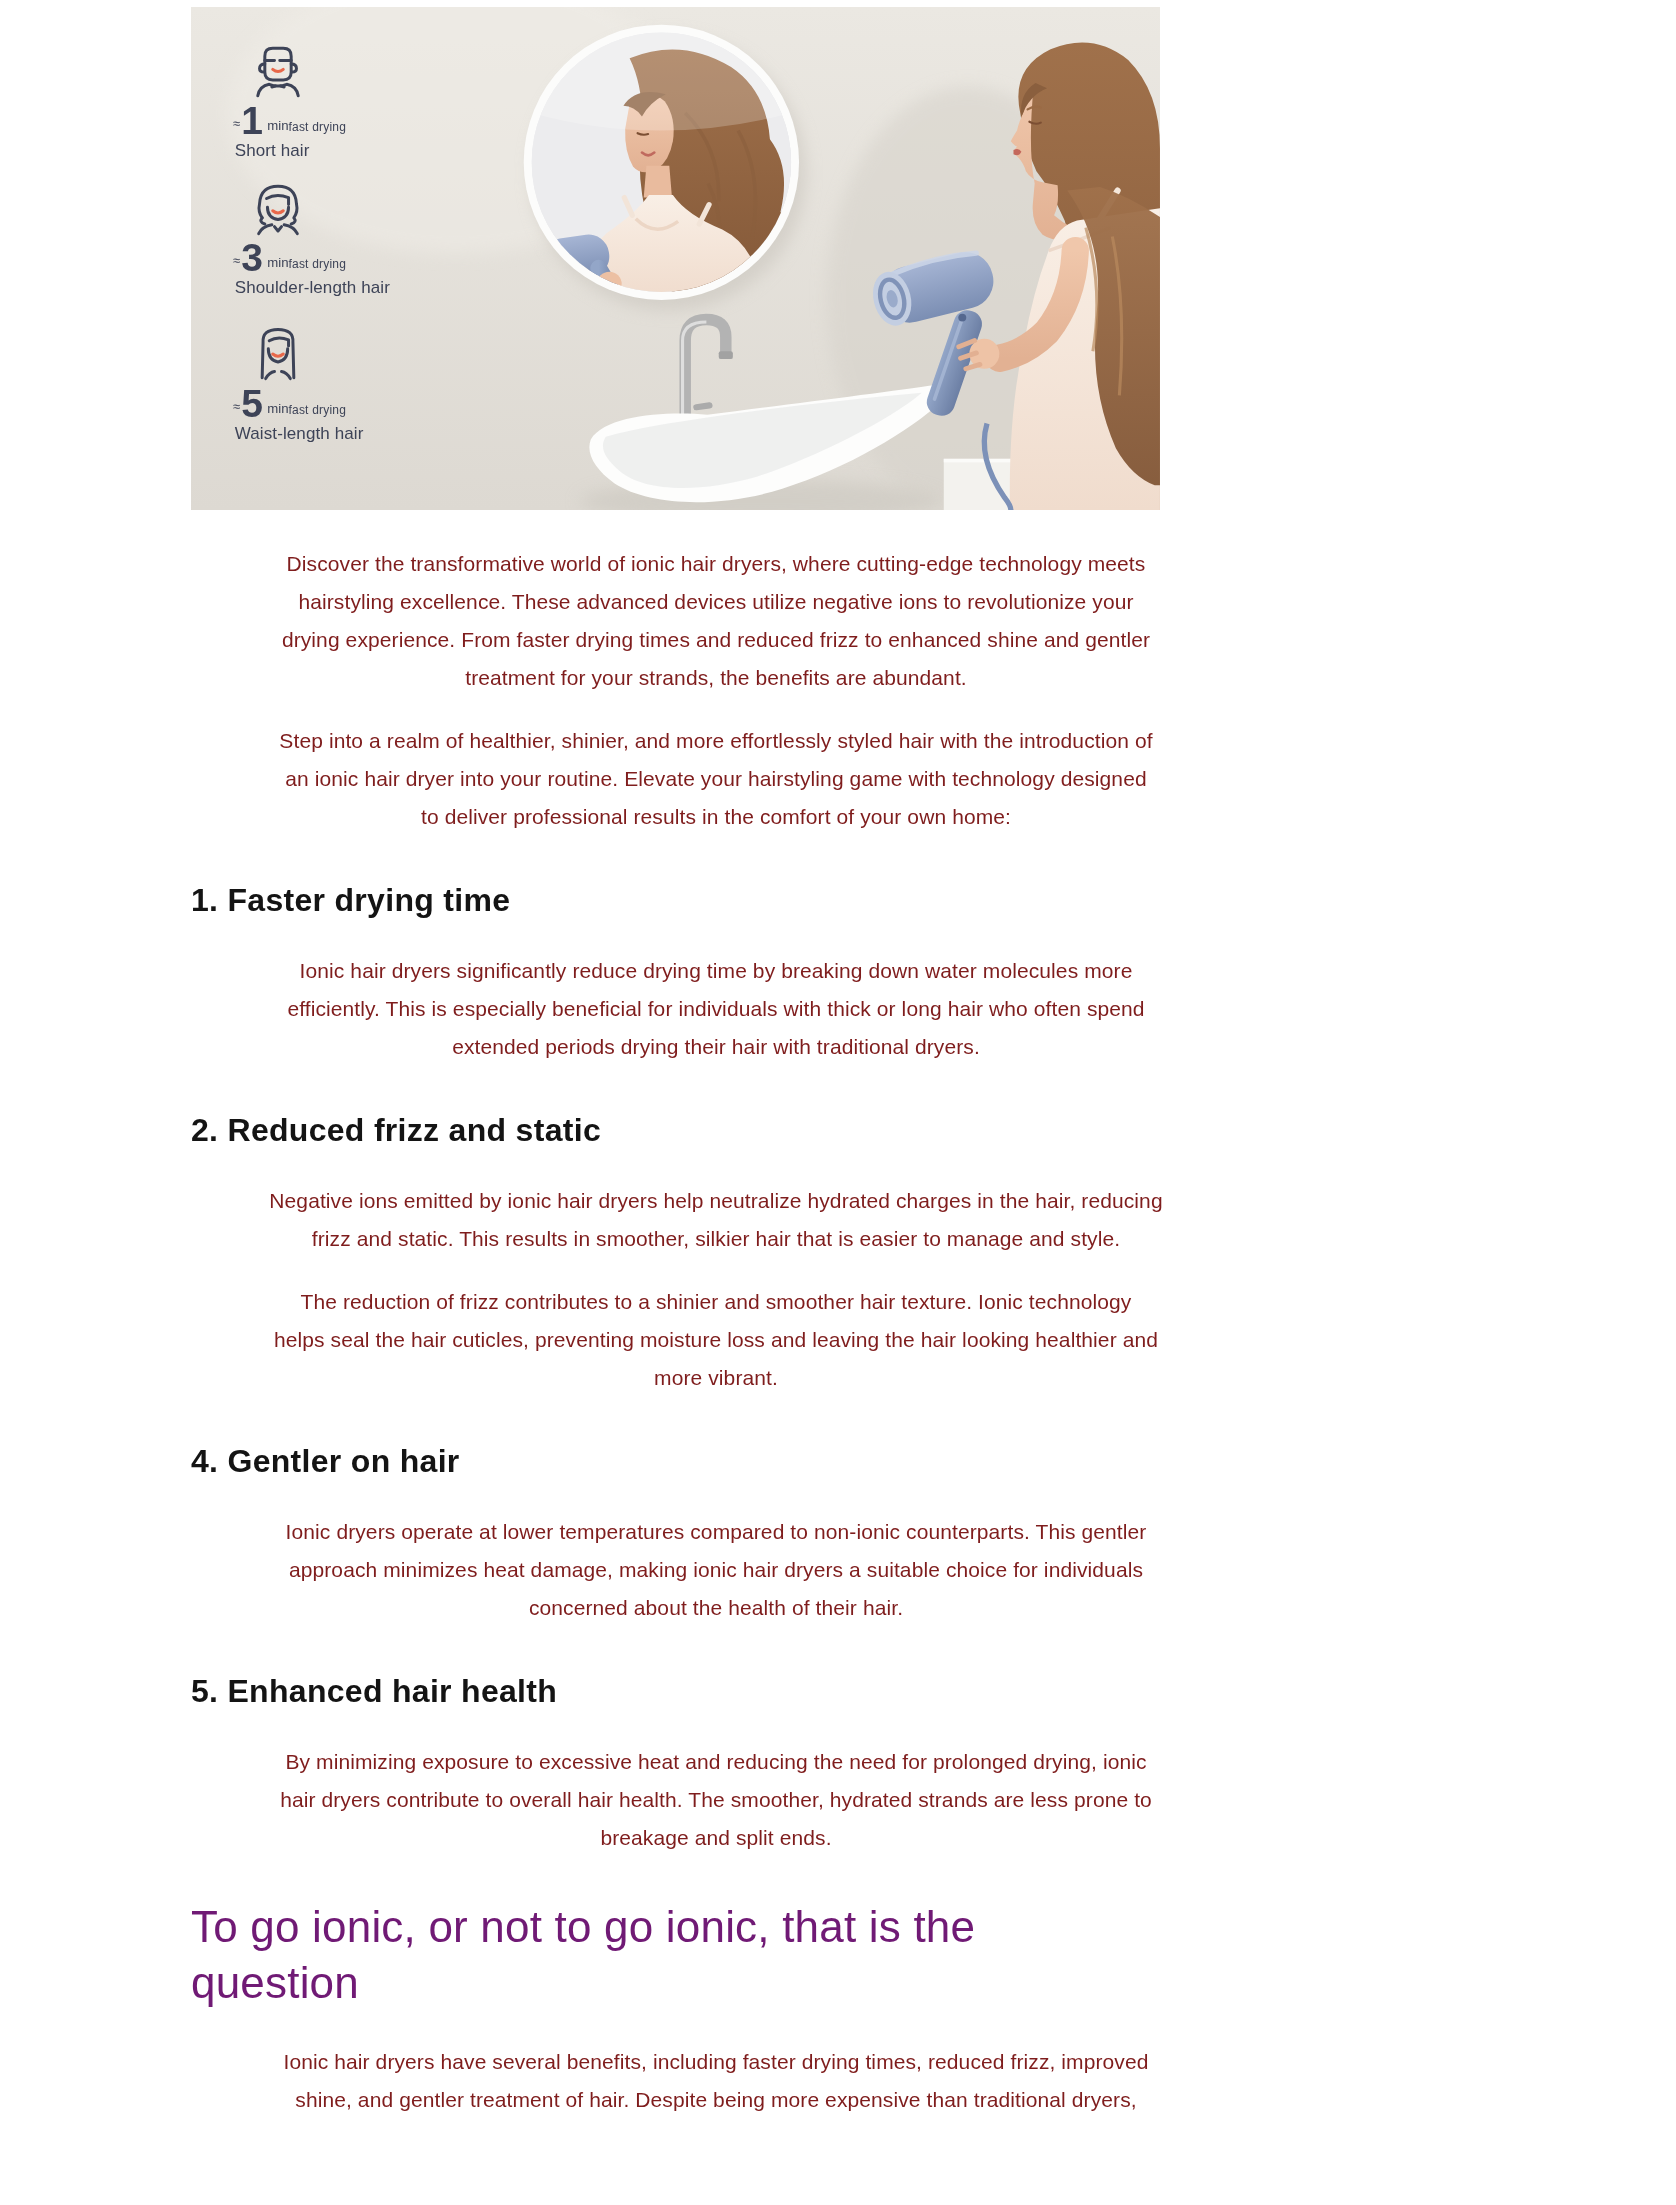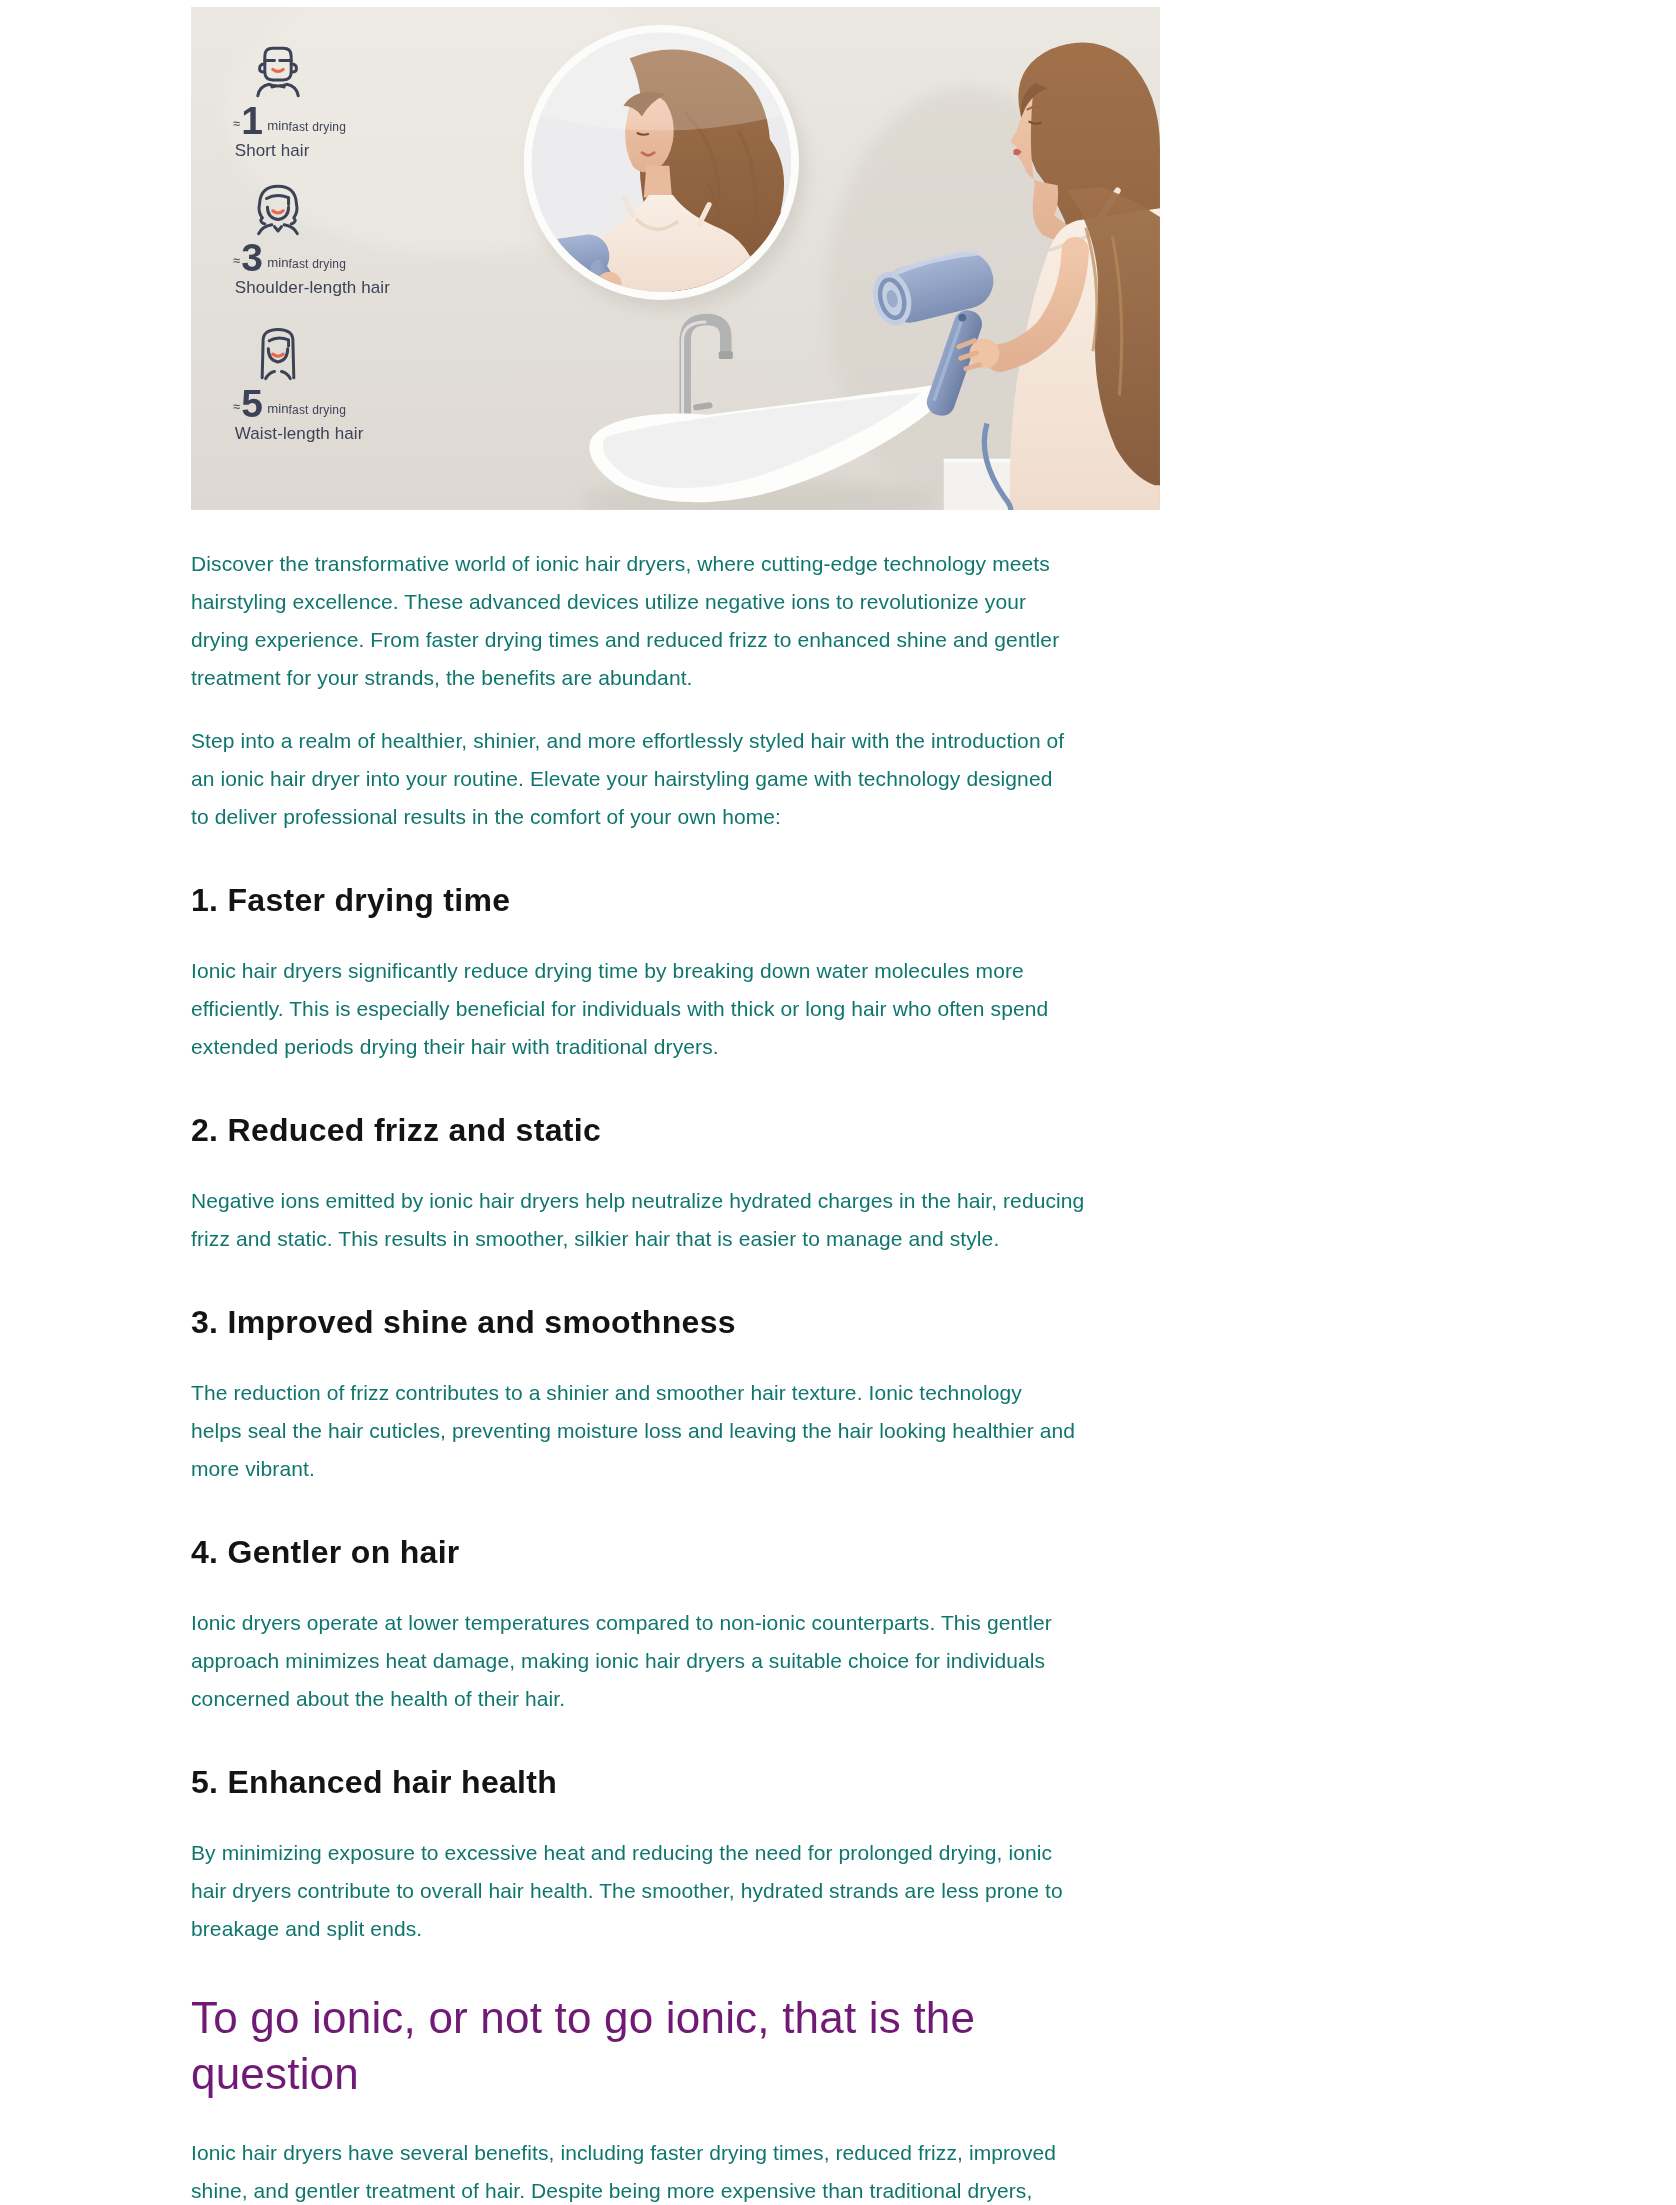--- a/index.html
+++ b/index.html
@@ -22,21 +22,21 @@
   .approx{font-size:13.2px;padding-bottom:6.2px;margin-right:0.9px;}
   .num{font-size:39px;font-weight:700;line-height:0.82;}
   .time-caption{display:flex;margin-left:4.4px;}
   .unit{font-size:13.2px;line-height:13.2px;margin-bottom:2.6px;}
   .caption{font-size:12px;font-weight:400;line-height:17.6px;letter-spacing:0.2px;}
   .label{font-size:17px;font-weight:500;margin-top:4.4px;padding-left:1.8px;letter-spacing:0.1px;}
 
   
   p.body-text{
     font-size:21px;line-height:38px;margin:12px 0 25px 0;white-space:pre-line;
-    color:#0f766e;letter-spacing:0.1px;
+    color:#7f1d1d;letter-spacing:0.1px;text-align:center;
   }
   h2.section-heading{
     font-size:32px;line-height:40px;margin:44px 0 32px 0;color:#141414;
     font-weight:700;letter-spacing:0.3px;
   }
   h1.big-heading{
     font-size:44px;line-height:56px;margin:42px 0 32px 0;color:#701a75;
     font-weight:400;letter-spacing:0.2px;white-space:pre-line;
   }
 </style>
@@ -249,21 +249,20 @@
 
   <h2 class="section-heading">1. Faster drying time</h2>
   <p class="body-text">Ionic hair dryers significantly reduce drying time by breaking down water molecules more
 efficiently. This is especially beneficial for individuals with thick or long hair who often spend
 extended periods drying their hair with traditional dryers.</p>
 
   <h2 class="section-heading">2. Reduced frizz and static</h2>
   <p class="body-text">Negative ions emitted by ionic hair dryers help neutralize hydrated charges in the hair, reducing
 frizz and static. This results in smoother, silkier hair that is easier to manage and style.</p>
 
-  <h2 class="section-heading">3. Improved shine and smoothness</h2>
   <p class="body-text">The reduction of frizz contributes to a shinier and smoother hair texture. Ionic technology
 helps seal the hair cuticles, preventing moisture loss and leaving the hair looking healthier and
 more vibrant.</p>
 
   <h2 class="section-heading">4. Gentler on hair</h2>
   <p class="body-text">Ionic dryers operate at lower temperatures compared to non-ionic counterparts. This gentler
 approach minimizes heat damage, making ionic hair dryers a suitable choice for individuals
 concerned about the health of their hair.</p>
 
   <h2 class="section-heading">5. Enhanced hair health</h2>

